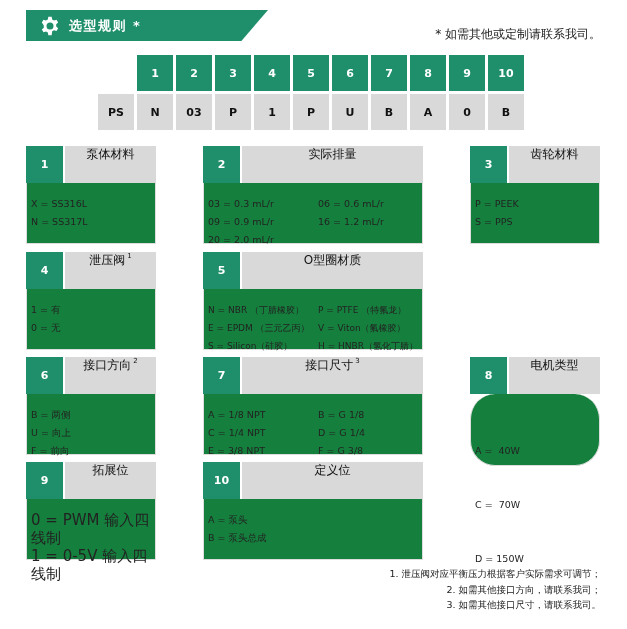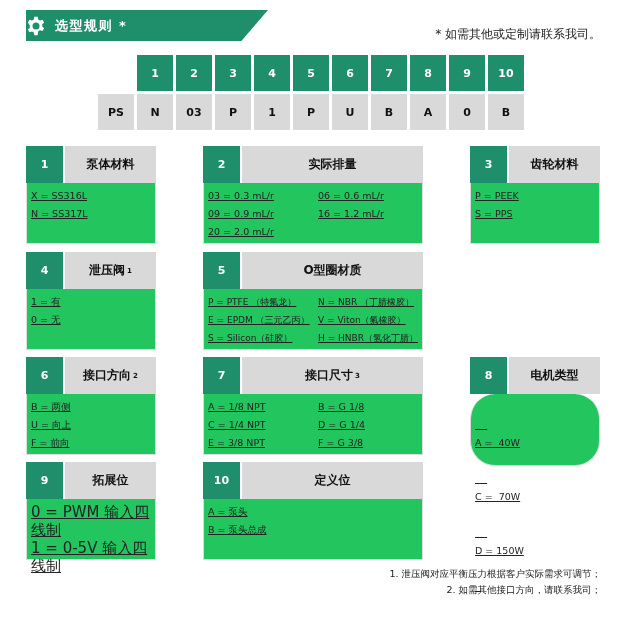--- a/index.html
+++ b/index.html
@@ -3,21 +3,21 @@
 <meta charset="utf-8">
 <style>
   * { box-sizing: border-box; margin: 0; padding: 0; }
   html, body { width: 627px; height: 629px; background: #ffffff; overflow: hidden; }
   body { position: relative; font-family: "DejaVu Sans", "Liberation Sans", sans-serif; color: #1a1a1a; }
 
   .banner {
     position: absolute; left: 26px; top: 10px; width: 242px; height: 31px;
     background: #1f8f6b;
     clip-path: polygon(0 0, 100% 0, 89% 100%, 0 100%);
-    display: flex; align-items: center; 
+    display: flex; align-items: center; padding-left: 14px;
   }
   .banner .gear { width: 20px; height: 20px; margin-right: 9px; }
   .banner .title { color: #ffffff; font-size: 13px; letter-spacing: 1.5px; font-weight: bold; }
 
   .note-top {
     position: absolute; right: 26px; top: 26px; font-size: 12px; color: #222;
   }
 
   .code-grid { position: absolute; left: 98px; top: 55px; }
   .code-row { display: flex; gap: 3px; margin-bottom: 3px; }
@@ -29,27 +29,27 @@
   .cell.code { background: #d9d9d9; color: #111; }
   .cell.blank { background: transparent; }
 
   .card { position: absolute; }
   .card .head { display: flex; height: 37px; }
   .card .head .idx {
     width: 37px; background: #1f8f6b; color: #fff; font-weight: bold; font-size: 11px;
     display: flex; align-items: center; justify-content: center; margin-right: 2px;
   }
   .card .head .label {
-    flex: 1; background: #d9d9d9; font-weight: bold; font-size: 12px;
-    display: flex; align-items: center; justify-content: center; color: #111;
+    flex: 1; background: #d9d9d9; font-weight: normal; font-size: 12px;
+    display: flex; justify-content: center; color: #111;
   }
   .card .head .label sup { font-size: 7px; margin-left: 2px; }
   .card .body {
-    border: 1px solid #dddddd; border-top: none; background: #22c55e;
-    padding: 4px 4px; font-size: 9.5px; line-height: 18px; color: #222; text-decoration: underline;
+    border: 1px solid #dddddd; border-top: none; background: #15803d;
+    padding: 12px 4px; font-size: 9.5px; line-height: 18px; color: #222;
   }
   .card .body.grid2w { display: grid; grid-template-columns: 108px 1fr; column-gap: 2px; }
 
   .c1 { left: 26px; width: 130px; }
   .c2 { left: 203px; width: 220px; }
   .c3 { left: 470px; width: 130px; }
 
   .r1 { top: 146px; }
   .r2 { top: 252px; }
   .r3 { top: 357px; }
@@ -159,22 +159,22 @@
 </div>
 
 <div class="card c2 r2">
   <div class="head">
     <div class="idx">5</div>
     <div class="label">
         <span>O型圈材质</span>
       </div>
   </div>
   <div class="body grid2w" style="height:61px; font-size:9px;">
+    <div>N = NBR （丁腈橡胶）</div>
     <div>P = PTFE （特氟龙）</div>
-    <div>N = NBR （丁腈橡胶）</div>
     <div>E = EPDM （三元乙丙）</div>
     <div>V = Viton（氟橡胶）</div>
     <div>S = Silicon（硅胶）</div>
     <div>H = HNBR（氢化丁腈）</div>
   </div>
 </div>
 
 <div class="card c1 r3">
   <div class="head">
     <div class="idx">6</div>
@@ -244,13 +244,14 @@
   </div>
   <div class="body" style="height:61px">
     <div>A = 泵头</div>
     <div>B = 泵头总成</div>
   </div>
 </div>
 
 <div class="footnotes">
   <div>1. 泄压阀对应平衡压力根据客户实际需求可调节；</div>
   <div>2. 如需其他接口方向，请联系我司；</div>
+  <div>3. 如需其他接口尺寸，请联系我司。</div>
 </div>
 
 </body></html>

